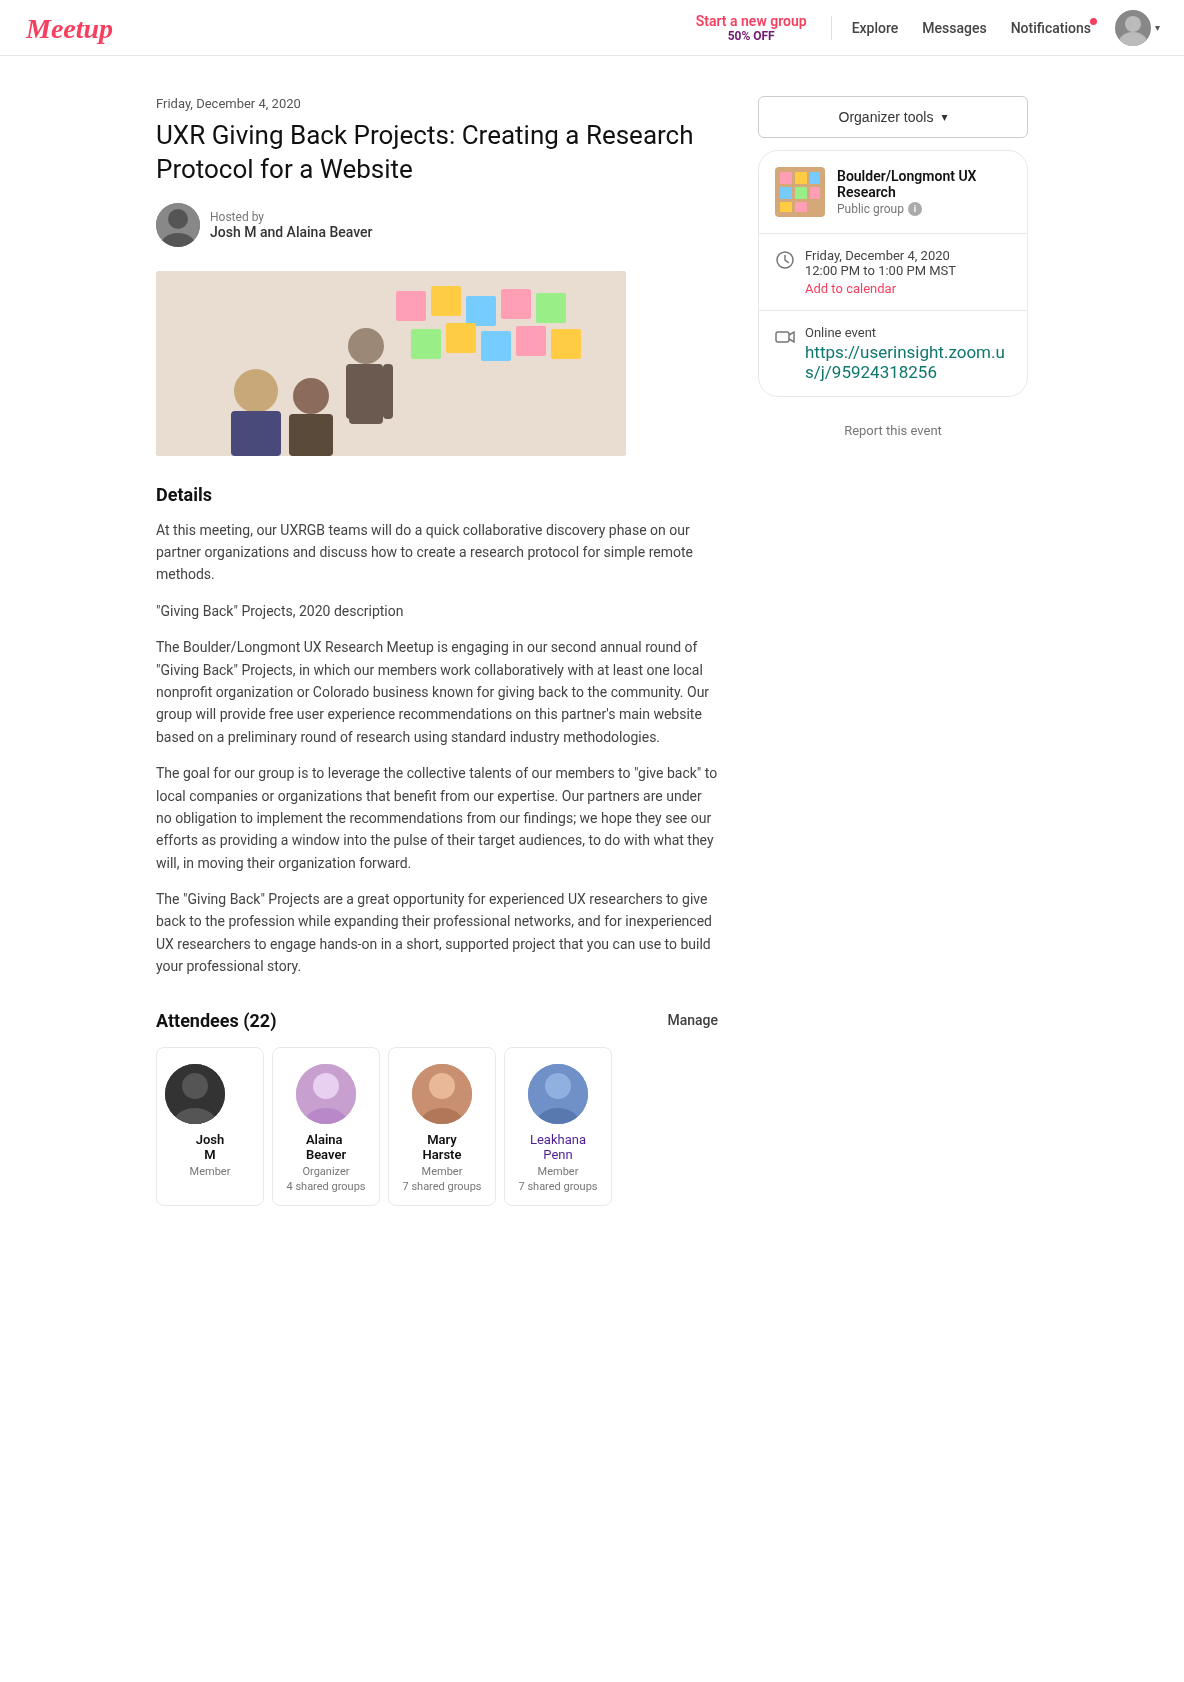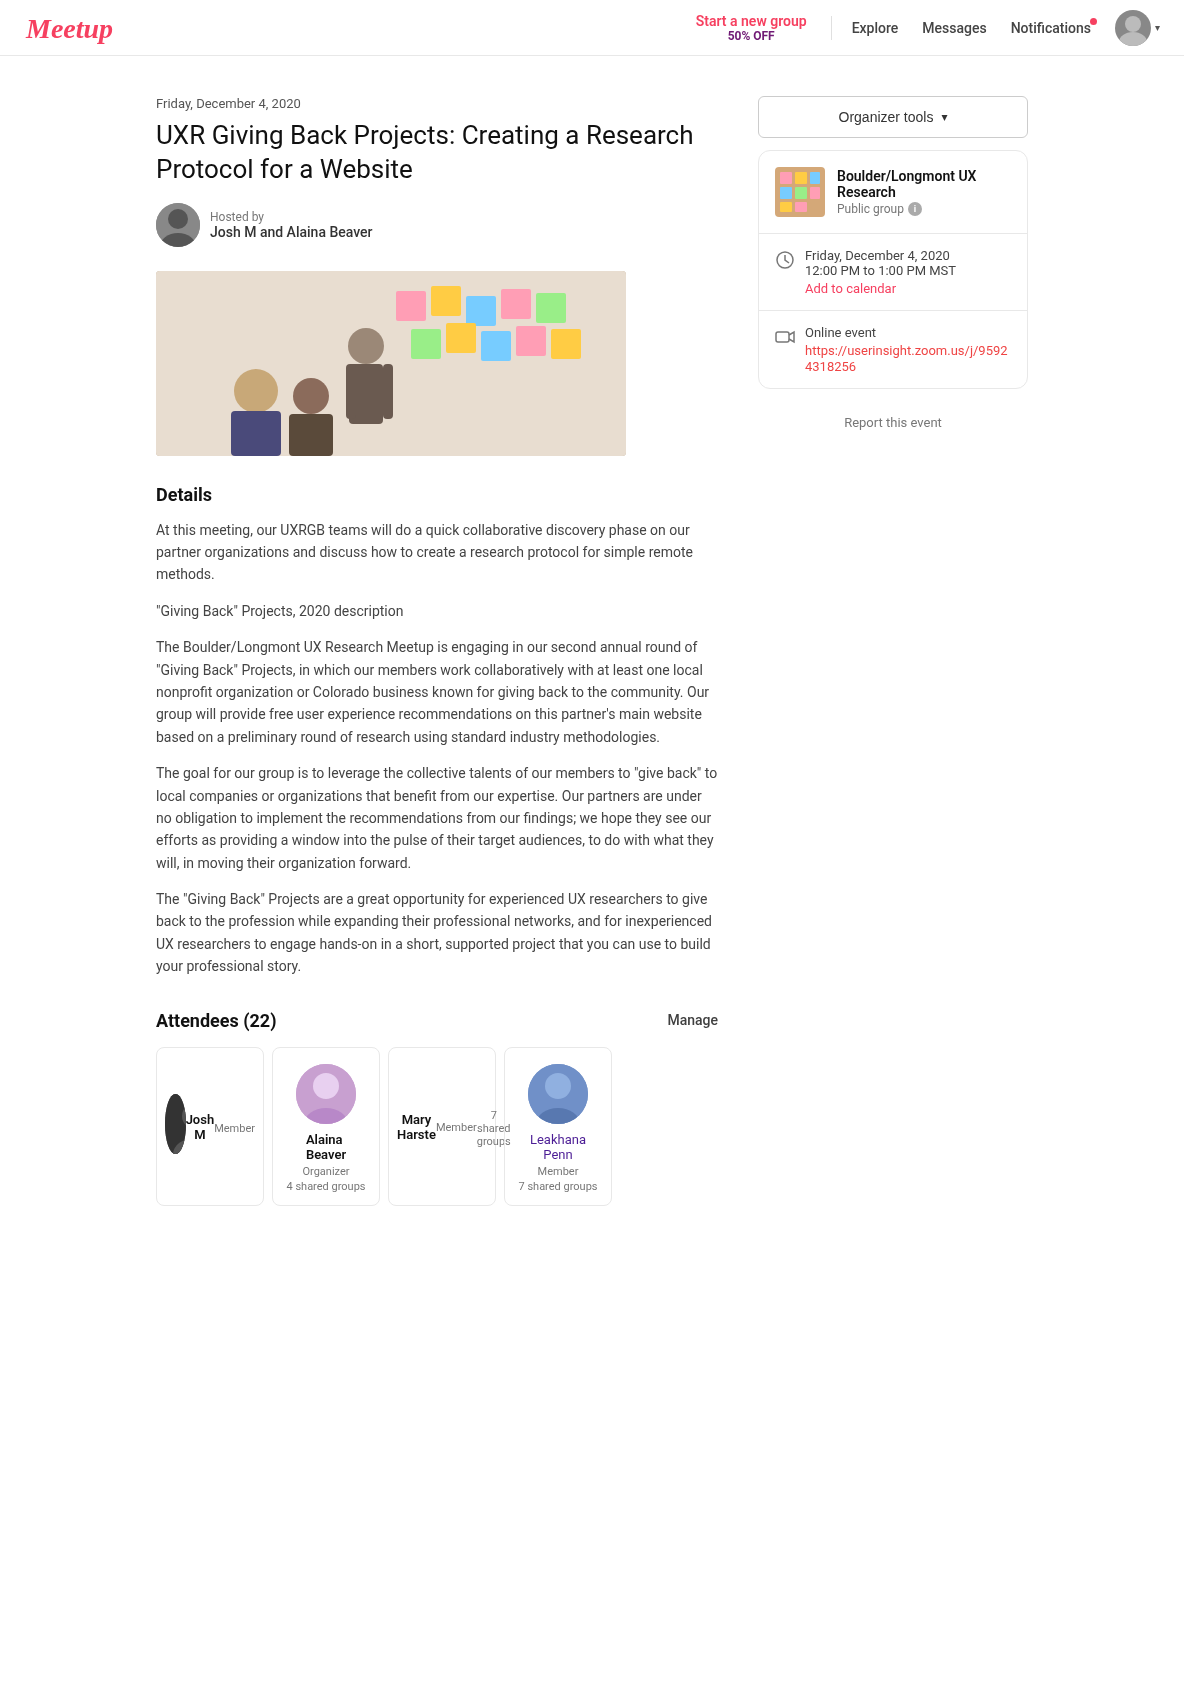--- a/index.html
+++ b/index.html
@@ -109,21 +109,21 @@
     <p style="font-size:14px;color:#444;line-height:1.6;margin-bottom:14px;">The goal for our group is to leverage the collective talents of our members to "give back" to local companies or organizations that benefit from our expertise. Our partners are under no obligation to implement the recommendations from our findings; we hope they see our efforts as providing a window into the pulse of their target audiences, to do with what they will, in moving their organization forward.</p>
     <p style="font-size:14px;color:#444;line-height:1.6;margin-bottom:14px;">The "Giving Back" Projects are a great opportunity for experienced UX researchers to give back to the profession while expanding their professional networks, and for inexperienced UX researchers to engage hands-on in a short, supported project that you can use to build your professional story.</p>
 
     <div style="margin-top:32px;">
       <div style="display:flex;align-items:center;justify-content:space-between;margin-bottom:16px;">
         <h2 style="font-size:18px;font-weight:700;color:#111;">Attendees (22)</h2>
         <a style="color:#404040;font-size:14px;text-decoration:none;font-weight:500;cursor:pointer;">Manage</a>
       </div>
       <div style="display:flex;gap:8px;flex-wrap:wrap;">
 
-        <div style="width:108px;border:1px solid #e8e8e8;border-radius:8px;padding:16px 8px 12px;display:flex;flex-direction:row;align-items:center;text-align:center;cursor:pointer;">
+        <div style="width:108px;border:1px solid #e8e8e8;border-radius:8px;padding:16px 8px 12px;display:flex;flex-direction:column;text-align:center;cursor:pointer;">
           <div style="width:60px;height:60px;border-radius:50%;background:#444;margin-bottom:8px;overflow:hidden;">
             <svg viewBox="0 0 60 60" width="60" height="60">
               <rect width="60" height="60" fill="#333"></rect>
               <circle cx="30" cy="22" r="13" fill="#555"></circle>
               <ellipse cx="30" cy="60" rx="22" ry="16" fill="#555"></ellipse>
             </svg>
           </div>
           <div style="font-size:13px;font-weight:600;color:#111;line-height:1.2;margin-bottom:2px;">Josh<br>M</div>
           <div style="font-size:11px;color:#777;">Member</div>
         </div>
@@ -134,21 +134,21 @@
               <rect width="60" height="60" fill="#c8a0d0"></rect>
               <circle cx="30" cy="22" r="13" fill="#e8d0f0"></circle>
               <ellipse cx="30" cy="60" rx="22" ry="16" fill="#b888c8"></ellipse>
             </svg>
           </div>
           <div style="font-size:13px;font-weight:600;color:#111;line-height:1.2;margin-bottom:2px;">Alaina<br>Beaver</div>
           <div style="font-size:11px;color:#777;margin-bottom:2px;">Organizer</div>
           <div style="font-size:11px;color:#777;">4 shared groups</div>
         </div>
 
-        <div style="width:108px;border:1px solid #e8e8e8;border-radius:8px;padding:16px 8px 12px;display:flex;align-items:center;text-align:center;cursor:pointer;">
+        <div style="width:108px;border:1px solid #e8e8e8;border-radius:8px;padding:16px 8px 12px;display:flex;flex-direction:column;align-items:center;text-align:center;cursor:pointer;">
           <div style="width:60px;height:60px;border-radius:50%;background:#c89070;margin-bottom:8px;overflow:hidden;">
             <svg viewBox="0 0 60 60" width="60" height="60">
               <rect width="60" height="60" fill="#c89070"></rect>
               <circle cx="30" cy="22" r="13" fill="#e8b898"></circle>
               <ellipse cx="30" cy="60" rx="22" ry="16" fill="#b07858"></ellipse>
             </svg>
           </div>
           <div style="font-size:13px;font-weight:600;color:#111;line-height:1.2;margin-bottom:2px;">Mary<br>Harste</div>
           <div style="font-size:11px;color:#777;margin-bottom:2px;">Member</div>
           <div style="font-size:11px;color:#777;">7 shared groups</div>
@@ -171,21 +171,21 @@
     </div>
   </div>
 
   <div class="sidebar" style="margin-top:16px;">
 
     <button style="width:100%;border:1px solid #ccc;background:#fff;border-radius:6px;padding:12px 16px;display:flex;align-items:center;justify-content:center;gap:8px;cursor:pointer;font-size:14px;font-weight:500;color:#333;margin-bottom:12px;">
       <span>Organizer tools</span>
       <span style="font-size:12px;">▾</span>
     </button>
 
-    <div style="border:1px solid #e8e8e8;border-radius:12px;overflow:hidden;margin-bottom:12px;">
+    <div style="border:1px solid #e8e8e8;border-radius:20px;overflow:hidden;margin-bottom:12px;">
 
       <div style="display:flex;align-items:center;gap:12px;padding:16px;cursor:pointer;">
         <div style="width:50px;height:50px;border-radius:4px;overflow:hidden;flex-shrink:0;">
           <svg viewBox="0 0 50 50" width="50" height="50">
             <rect width="50" height="50" fill="#d4a878"></rect>
             <rect x="5" y="5" width="12" height="12" fill="#ff9eb5" rx="1"></rect>
             <rect x="20" y="5" width="12" height="12" fill="#ffcc44" rx="1"></rect>
             <rect x="35" y="5" width="10" height="12" fill="#77ccff" rx="1"></rect>
             <rect x="5" y="20" width="12" height="12" fill="#77ccff" rx="1"></rect>
             <rect x="20" y="20" width="12" height="12" fill="#99ee88" rx="1"></rect>
@@ -223,20 +223,20 @@
 
       <div style="display:flex;align-items:flex-start;gap:10px;padding:14px 16px;">
         <span style="width:20px;height:20px;flex-shrink:0;margin-top:2px;">
           <svg viewBox="0 0 20 20" width="20" height="20" fill="none" stroke="#777" stroke-width="1.5">
             <rect x="1" y="5" width="13" height="10" rx="2"></rect>
             <polyline points="14,8 19,5 19,15 14,12"></polyline>
           </svg>
         </span>
         <div>
           <div style="font-size:13px;color:#444;margin-bottom:2px;">Online event</div>
-          <a style="color:#ef4444;text-decoration:none;font-size:13px;word-break:break-all;cursor:pointer;">https://userinsight.zoom.us/j/95924318256</a>
+          <a style="color:#0f766e;text-decoration:none;font-size:17px;word-break:break-all;cursor:pointer;">https://userinsight.zoom.us/j/95924318256</a>
         </div>
       </div>
     </div>
 
     <a style="display:block;text-align:center;padding:14px;color:#777;font-size:13px;text-decoration:none;cursor:pointer;">Report this event</a>
   </div>
 </div>
 
 </body></html>

